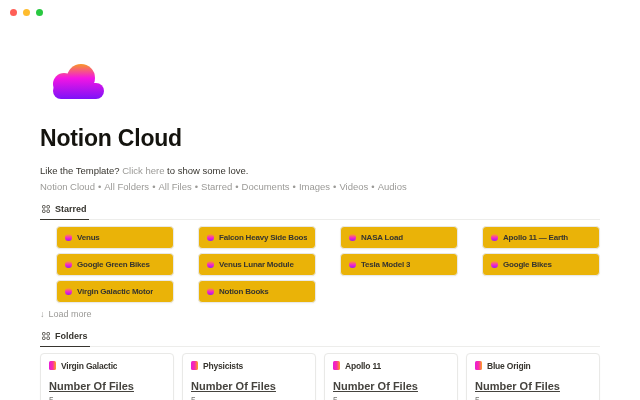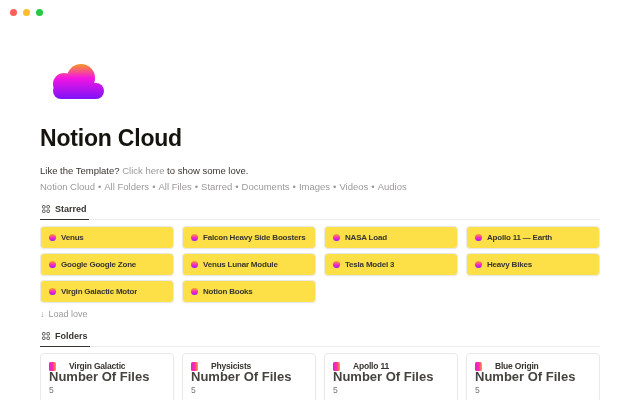--- a/index.html
+++ b/index.html
@@ -35,24 +35,25 @@
     border-bottom:1.5px solid #37352f;cursor:pointer;
   }
   .tab-label{font-size:9px;font-weight:700;color:#37352f;line-height:10px;}
   .grid-icon{display:block;}
 
   .file-grid{
     margin-top:6px;display:grid;grid-template-columns:repeat(4,1fr);
     gap:4px 8px;
   }
   .file-card{
-    border:1px solid #e9e9e7;border-radius:4px;background:#fde047;
+    border:1px solid #e9e9e7;border-radius:4px;background:#eab308;
     box-shadow:0 1px 2px rgba(15,15,15,0.03);
     padding:5px 8px;display:flex;align-items:center;gap:5px;cursor:pointer;
     min-width:0;
+    margin-left:16px;
   }
   .file-dot{
     flex:0 0 auto;width:7px;height:7px;border-radius:50%;
     background:linear-gradient(180deg,#fca120 0%,#f327c9 55%,#9b1bf2 100%);
   }
   .file-name{
     font-size:8px;font-weight:700;color:#37352f;line-height:11px;
     letter-spacing:-0.2px;white-space:nowrap;overflow:hidden;min-width:0;
   }
 
@@ -64,31 +65,31 @@
 
   .folder-grid{
     margin-top:6px;display:grid;grid-template-columns:repeat(4,1fr);
     gap:5px 8px;
   }
   .folder-card{
     border:1px solid #e9e9e7;border-radius:4px;background:#fff;
     box-shadow:0 1px 2px rgba(15,15,15,0.03);
     padding:7px 8px;cursor:pointer;min-width:0;
   }
-  .folder-title-row{display:flex;align-items:center;gap:13px;min-width:0;}
+  .folder-title-row{display:flex;gap:5px;min-width:0;}
   .folder-swatch{
     flex:0 0 auto;width:7px;height:9px;border-radius:1.5px;
     background:linear-gradient(90deg,#e81cd8 0%,#fb2fa4 55%,#fca61b 100%);
   }
   .folder-name{
     font-size:8.5px;font-weight:700;color:#37352f;line-height:11px;
     letter-spacing:-0.2px;white-space:nowrap;overflow:hidden;
   }
   .folder-prop-label{
-    margin-top:0;font-size:13px;font-weight:700;color:#45433e;line-height:9px;
+    margin-top:10px;font-size:11px;font-weight:700;color:#45433e;line-height:9px;text-decoration:underline;
   }
   .folder-prop-value{
     margin-top:4px;font-size:8.5px;color:#787774;line-height:10px;
   }
 </style>
 </head>
 <body>
 
 <div class="traffic">
   <span class="dot red"></span>
@@ -145,47 +146,47 @@
     <div class="file-card">
         <span class="file-dot"></span>
         <span class="file-name">NASA Load</span>
       </div>
     <div class="file-card">
         <span class="file-dot"></span>
         <span class="file-name">Apollo 11 — Earth</span>
       </div>
     <div class="file-card">
         <span class="file-dot"></span>
-        <span class="file-name">Google Google Zone</span>
+        <span class="file-name">Google Green Bikes</span>
       </div>
     <div class="file-card">
         <span class="file-dot"></span>
         <span class="file-name">Venus Lunar Module</span>
       </div>
     <div class="file-card">
         <span class="file-dot"></span>
         <span class="file-name">Tesla Model 3</span>
       </div>
     <div class="file-card">
         <span class="file-dot"></span>
-        <span class="file-name">Heavy Bikes</span>
+        <span class="file-name">Google Bikes</span>
       </div>
     <div class="file-card">
         <span class="file-dot"></span>
         <span class="file-name">Virgin Galactic Motor</span>
       </div>
     <div class="file-card">
         <span class="file-dot"></span>
         <span class="file-name">Notion Books</span>
       </div>
   </div>
 
   <div class="load-more">
     <span class="arrow">↓</span>
-    <span>Load love</span>
+    <span>Load more</span>
   </div>
 
   <div class="section-header">
     <div class="tab">
       <svg class="grid-icon" width="8" height="8" viewBox="0 0 8 8">
         <g fill="none" stroke="#56544e" stroke-width="1">
           <rect x="0.5" y="0.5" width="2.6" height="2.6" rx="0.7"></rect>
           <rect x="4.9" y="0.5" width="2.6" height="2.6" rx="0.7"></rect>
           <rect x="0.5" y="4.9" width="2.6" height="2.6" rx="0.7"></rect>
           <rect x="4.9" y="4.9" width="2.6" height="2.6" rx="0.7"></rect>

